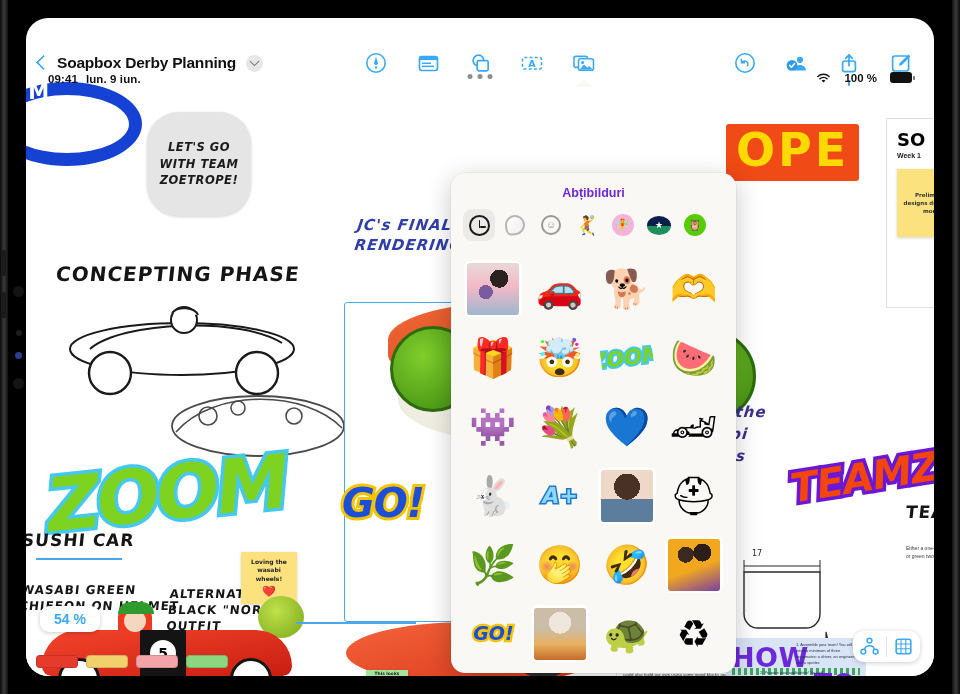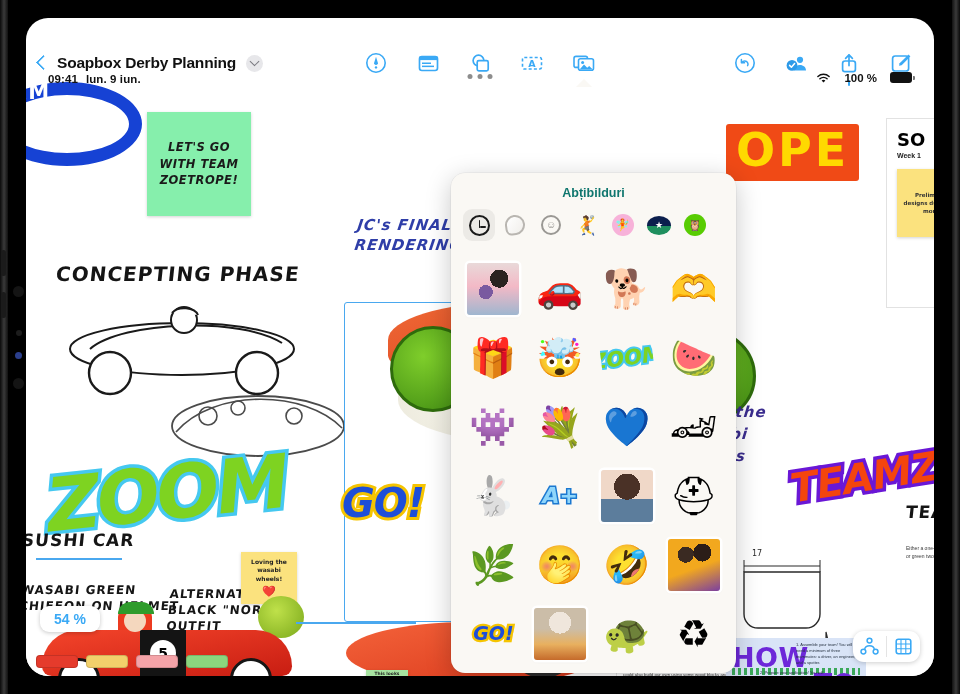--- a/index.html
+++ b/index.html
@@ -111,21 +111,21 @@
   }
 
   
   .obj { position:absolute; }
 
   .sticky {
     box-shadow:0 1px 3px rgba(0,0,0,.18);
     display:flex;align-items:center;justify-content:center;text-align:center;
     font-family:"DejaVu Sans", sans-serif;
   }
-  .sticky.orange{ background:#86efac; }
+  .sticky.orange{ background:#e5e5e5;border-radius:32px; }
   .sticky.yellow{ background:#fbe27e; }
   .sticky.green { background:#a6e3a0; }
   .sticky-hand{
     font-style:italic;font-weight:700;color:#1a1a1a;line-height:1.45;
     letter-spacing:.5px;
   }
 
   .hand {
     font-family:"DejaVu Sans", sans-serif;
     font-weight:700; color:#151515; letter-spacing:1px;
@@ -236,21 +236,21 @@
   #bottomright .divider{ width:1px;background:#e4e4e4;margin:5px 0; }
 
   
   #stickers{
     position:absolute;left:425px;top:91px;width:285px;height:500px;
     background:#faf8f4;border-radius:14px;
     box-shadow:0 6px 26px rgba(0,0,0,.22),0 0 0 .5px rgba(0,0,0,.07);
     z-index:60;overflow:hidden;display:flex;flex-direction:column;
   }
   #stickers .pop-title{
-    text-align:center;font-size:12.5px;font-weight:700;color:#0f766e;
+    text-align:center;font-size:12.5px;font-weight:700;color:#6d28d9;
     padding:13px 0 9px;
   }
   #cats{
     display:flex;align-items:center;gap:4px;padding:0 12px 8px;
   }
   .cat{
     width:32px;height:32px;border-radius:9px;display:flex;align-items:center;
     justify-content:center;font-size:19px;cursor:pointer;flex:0 0 auto;
     line-height:1;
   }

